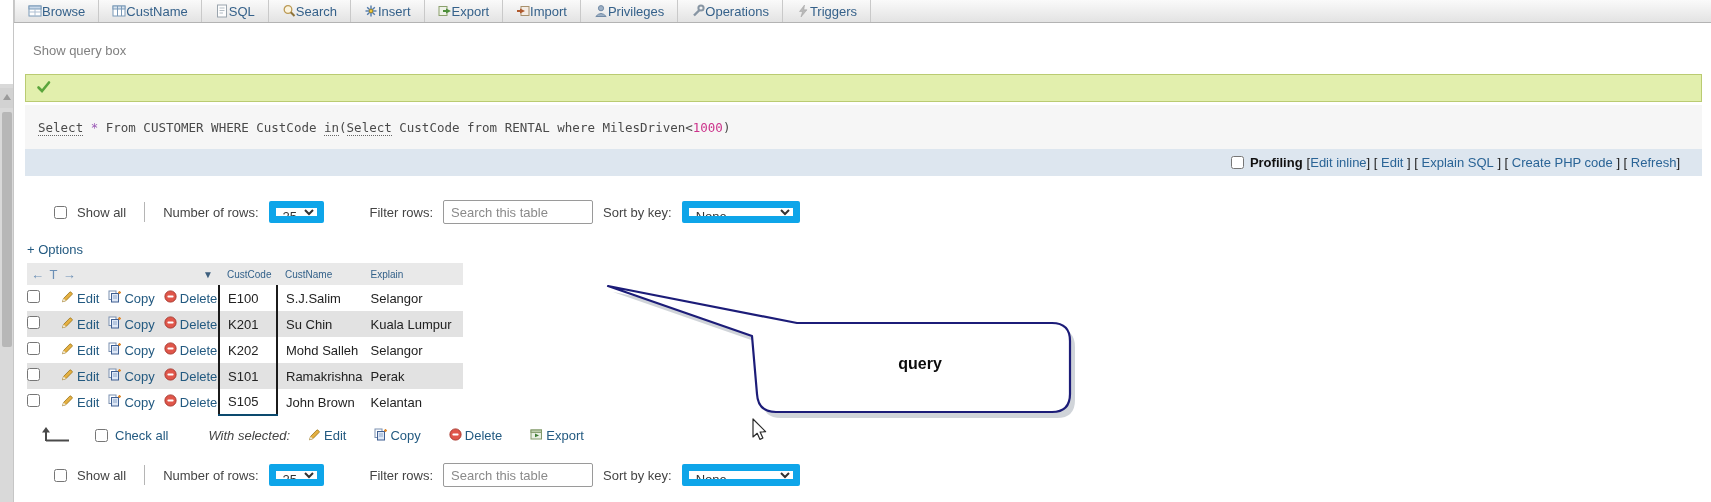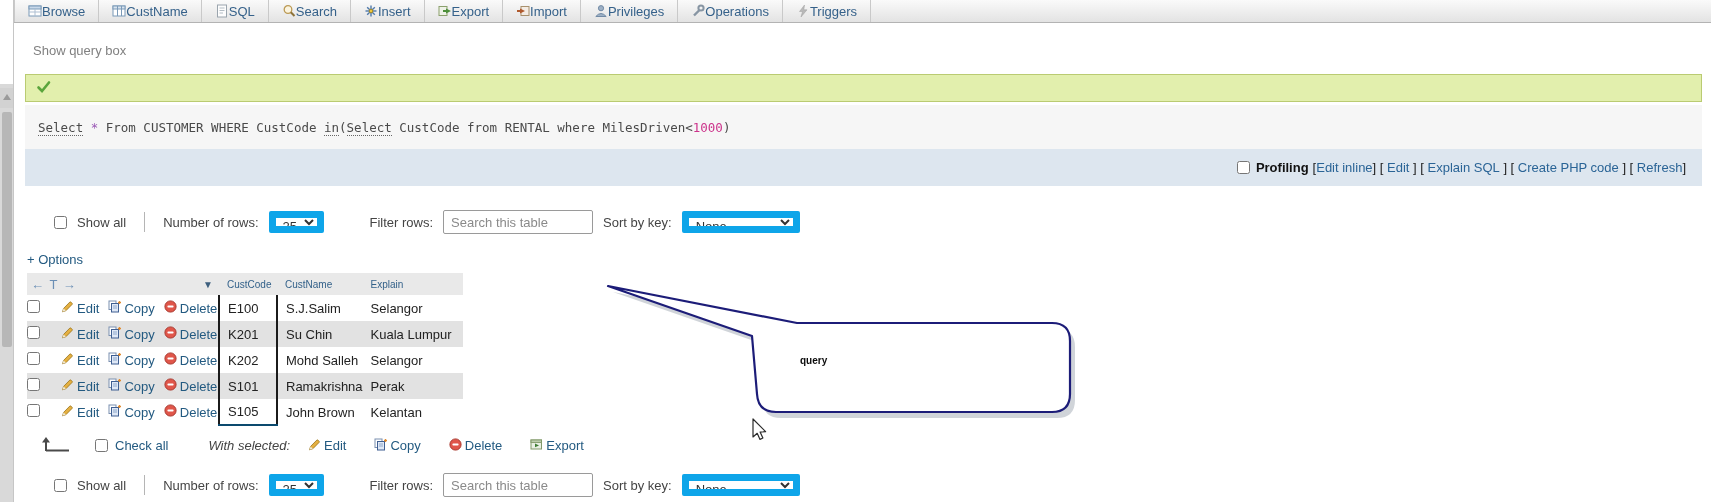--- a/index.html
+++ b/index.html
@@ -28,22 +28,22 @@
   .msg { display:flex; align-items:center; gap:8px; margin:16px 9px 0 11px; height:28px;
          background:#e2efad; border:1px solid #bacb72; padding:0 10px; color:#3c3c3c; }
 
   .sqlband { margin:3px 9px 0 11px; background:#f6f6f6; padding:15px 0 14px 13px; }
   .sql { font-family:"DejaVu Sans Mono","Liberation Mono",monospace; font-size:12.5px; color:#4a4a4a; }
   .sql span { white-space:pre; }
   .sql .kw { border-bottom:1px dotted #666; }
   .sql .star { color:#9b59b6; }
   .sql .num { color:#cc338b; }
 
-  .pfband { margin:0 9px 0 11px; background:#dde6ef; height:37px; display:flex; align-items:center;
-            justify-content:flex-end; padding-right:16px; }
+  .pfband { margin:0 9px 0 11px; background:#dde6ef; height:27px; display:flex; align-items:center;
+            justify-content:flex-end; padding-right:22px; }
   .pfband span { white-space:pre; }
   .pf-label { font-weight:bold; color:#111; margin:0 4px 0 6px; }
   .lnk { color:#2a6496; cursor:pointer; }
   .pl { color:#222; }
 
   .controls { display:flex; align-items:center; margin:24px 0 0 40px; gap:10px; color:#444; }
   .controls .vsep { width:1px; height:20px; background:#b5b5b5; margin:0 8px; }
   .controls select { height:22px; font-size:13px; font-family:inherit; color:#333;
                      border:7px solid #0ea5e9; border-radius:2px; background:#fff; padding:0 3px; }
   .controls input[type=text] { width:150px; height:24px; border:1px solid #9a9a9a; border-radius:2px; padding:0 7px; font-size:13px; font-family:inherit; }
@@ -73,22 +73,22 @@
   td.loc { width:100px; padding-left:8px; color:#222; }
 
   .footrow { display:flex; align-items:center; margin:10px 0 0 25px; color:#333; }
   .footrow .chk { display:flex; align-items:center; gap:7px; margin-left:22px; color:#235a81; cursor:pointer; }
   .withsel { font-style:italic; color:#444; margin:0 18px 0 40px; }
   .footrow .act { margin-right:28px; }
 
   input[type=checkbox] { width:13px; height:13px; accent-color:#5a87c5; }
 
   .overlay { position:absolute; left:0; top:0; width:1711px; height:502px; pointer-events:none; z-index:20; }
-  .callout-text { position:absolute; left:800px; top:355px; width:240px; 
-                  font-weight:bold; font-size:10px; color:#0c0c0c; z-index:21; pointer-events:none; }
+  .callout-text { position:absolute; left:800px; top:355px; width:240px; text-align:center;
+                  font-weight:bold; font-size:16px; color:#0c0c0c; z-index:21; pointer-events:none; }
 </style>
 </head>
 <body>
 
 <div class="rail">
   <div class="track"></div>
   <div class="btn">
       <div class="tri"></div>
     </div>
   <div class="thumb"></div>

